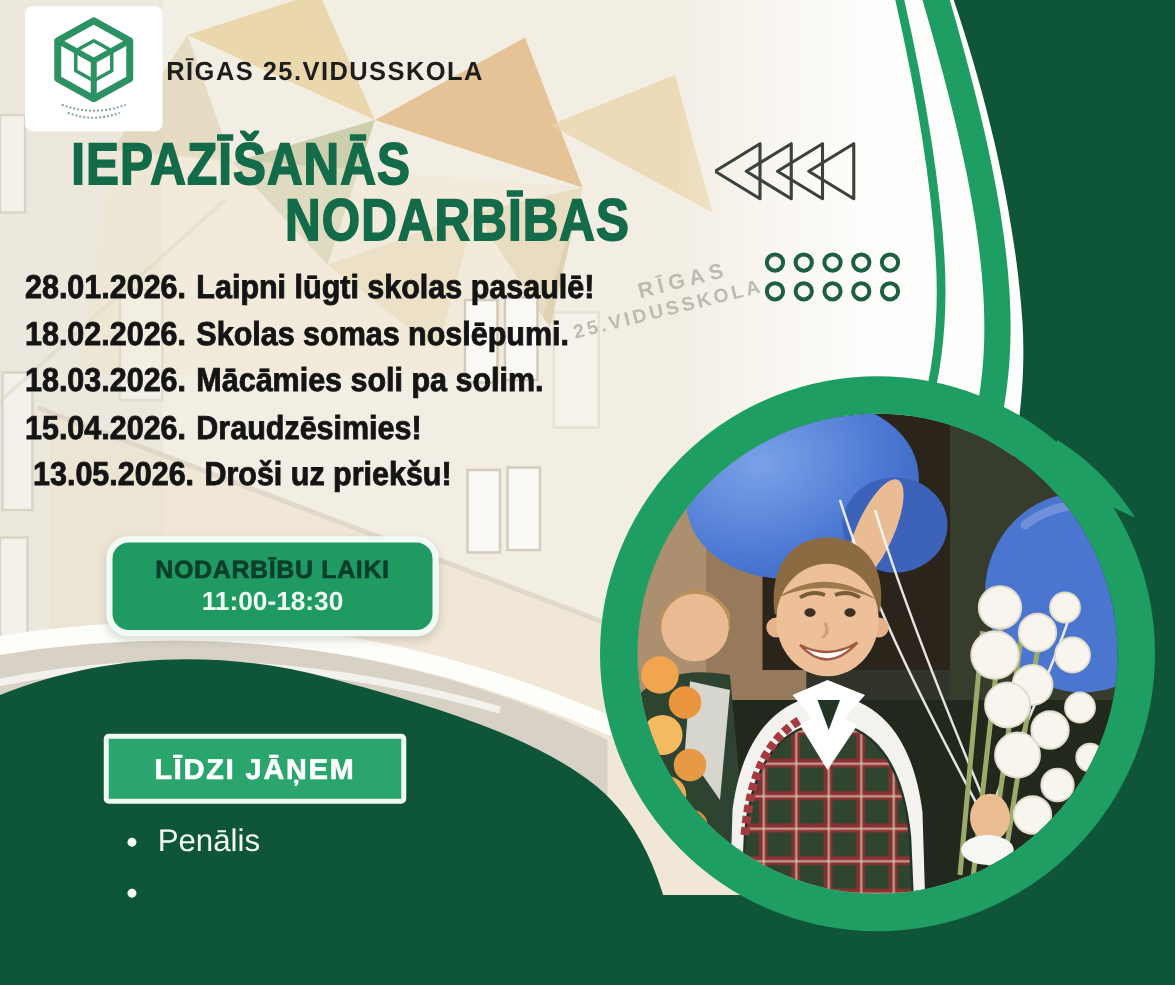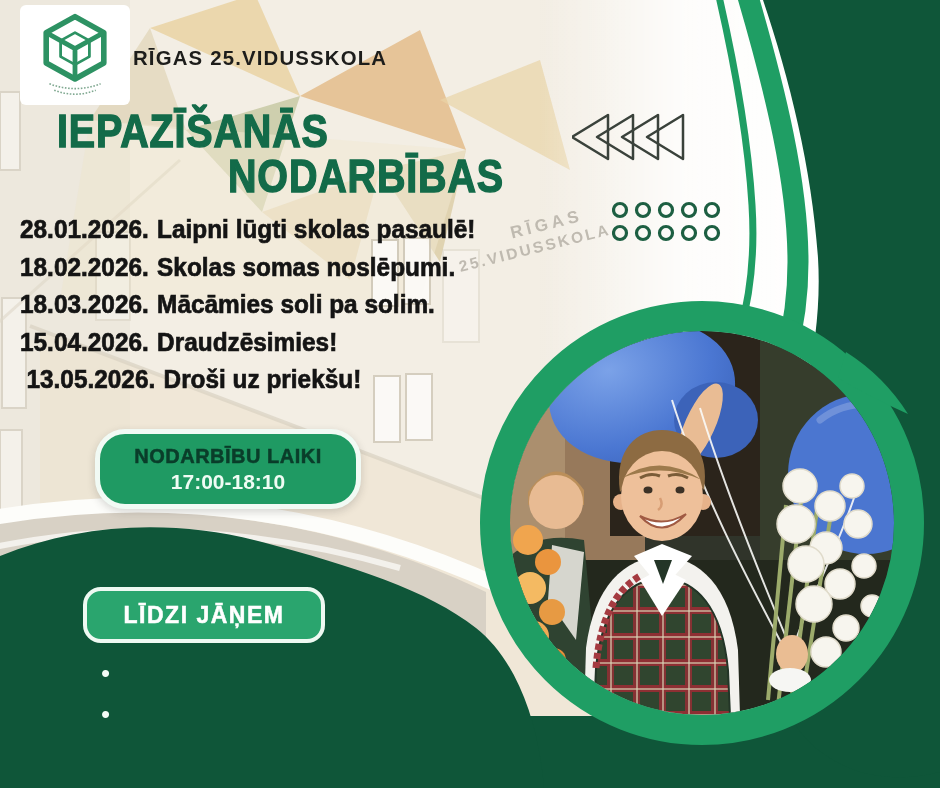--- a/index.html
+++ b/index.html
@@ -30,30 +30,30 @@
   .schedule .indent{padding-left:7px;}
   .schedule .d{margin-right:9px;}
 
   
   .wall-sign{left:452px;top:238px;transform:rotate(-14deg);transform-origin:left top;
     color:#b6b1a7;font-weight:700;opacity:.85;z-index:2;}
   .wall-sign .l1{font-size:17px;letter-spacing:4px;margin-left:58px;}
   .wall-sign .l2{font-size:15.5px;letter-spacing:2.5px;margin-top:1px;}
 
   
-  .time-box{left:95px;top:429px;width:256px;height:70px;background:#1f9a63;
-    border:5px solid #f1faf4;border-radius:30px;display:flex;flex-direction:column;
+  .time-box{left:85px;top:429px;width:256px;height:70px;background:#1f9a63;
+    border:5px solid #f1faf4;border-radius:18px;display:flex;flex-direction:column;
     align-items:center;justify-content:center;box-shadow:0 3px 8px rgba(40,40,40,.18);}
   .time-box .tb-title{font-size:20px;font-weight:700;color:#0a3d2a;letter-spacing:.5px;
     -webkit-text-stroke:.5px #0a3d2a;}
   .time-box .tb-time{font-size:21px;font-weight:700;color:#effcf4;margin-top:2px;}
 
   
   .bring-box{left:83px;top:587px;width:234px;height:48px;background:#2aa56e;
-    border:4px solid #eef9f2;border-radius:18px;display:flex;align-items:center;
+    border:4px solid #eef9f2;border-radius:4px;display:flex;align-items:center;
     justify-content:center;font-size:23px;font-weight:700;color:#ffffff;
     letter-spacing:1.5px;-webkit-text-stroke:.5px #ffffff;}
 
   
   .checklist{left:101px;top:653px;color:#f3fbf6;font-size:25px;line-height:41px;}
   .checklist .row{display:flex;align-items:center;}
   .checklist .bullet{font-size:26px;margin-right:16px;}
 
   
   .arrows{left:572px;top:111px;}
@@ -288,27 +288,28 @@
     <div>
       <span class="d">15.04.2026.</span><span>Draudzēsimies!</span>
     </div>
     <div class="indent">
       <span class="d">13.05.2026.</span><span>Droši uz priekšu!</span>
     </div>
   </div>
 
   <div class="layer time-box">
     <div class="tb-title">NODARBĪBU LAIKI</div>
-    <div class="tb-time">17:00-18:10</div>
+    <div class="tb-time">11:00-18:30</div>
   </div>
 
   <div class="layer bring-box">LĪDZI JĀŅEM</div>
 
   <div class="layer checklist">
     <div class="row">
       <span class="bullet">•</span>
+      <span>Penālis</span>
     </div>
     <div class="row">
       <span class="bullet">•</span>
     </div>
   </div>
 
 </div>
 
 </body></html>

